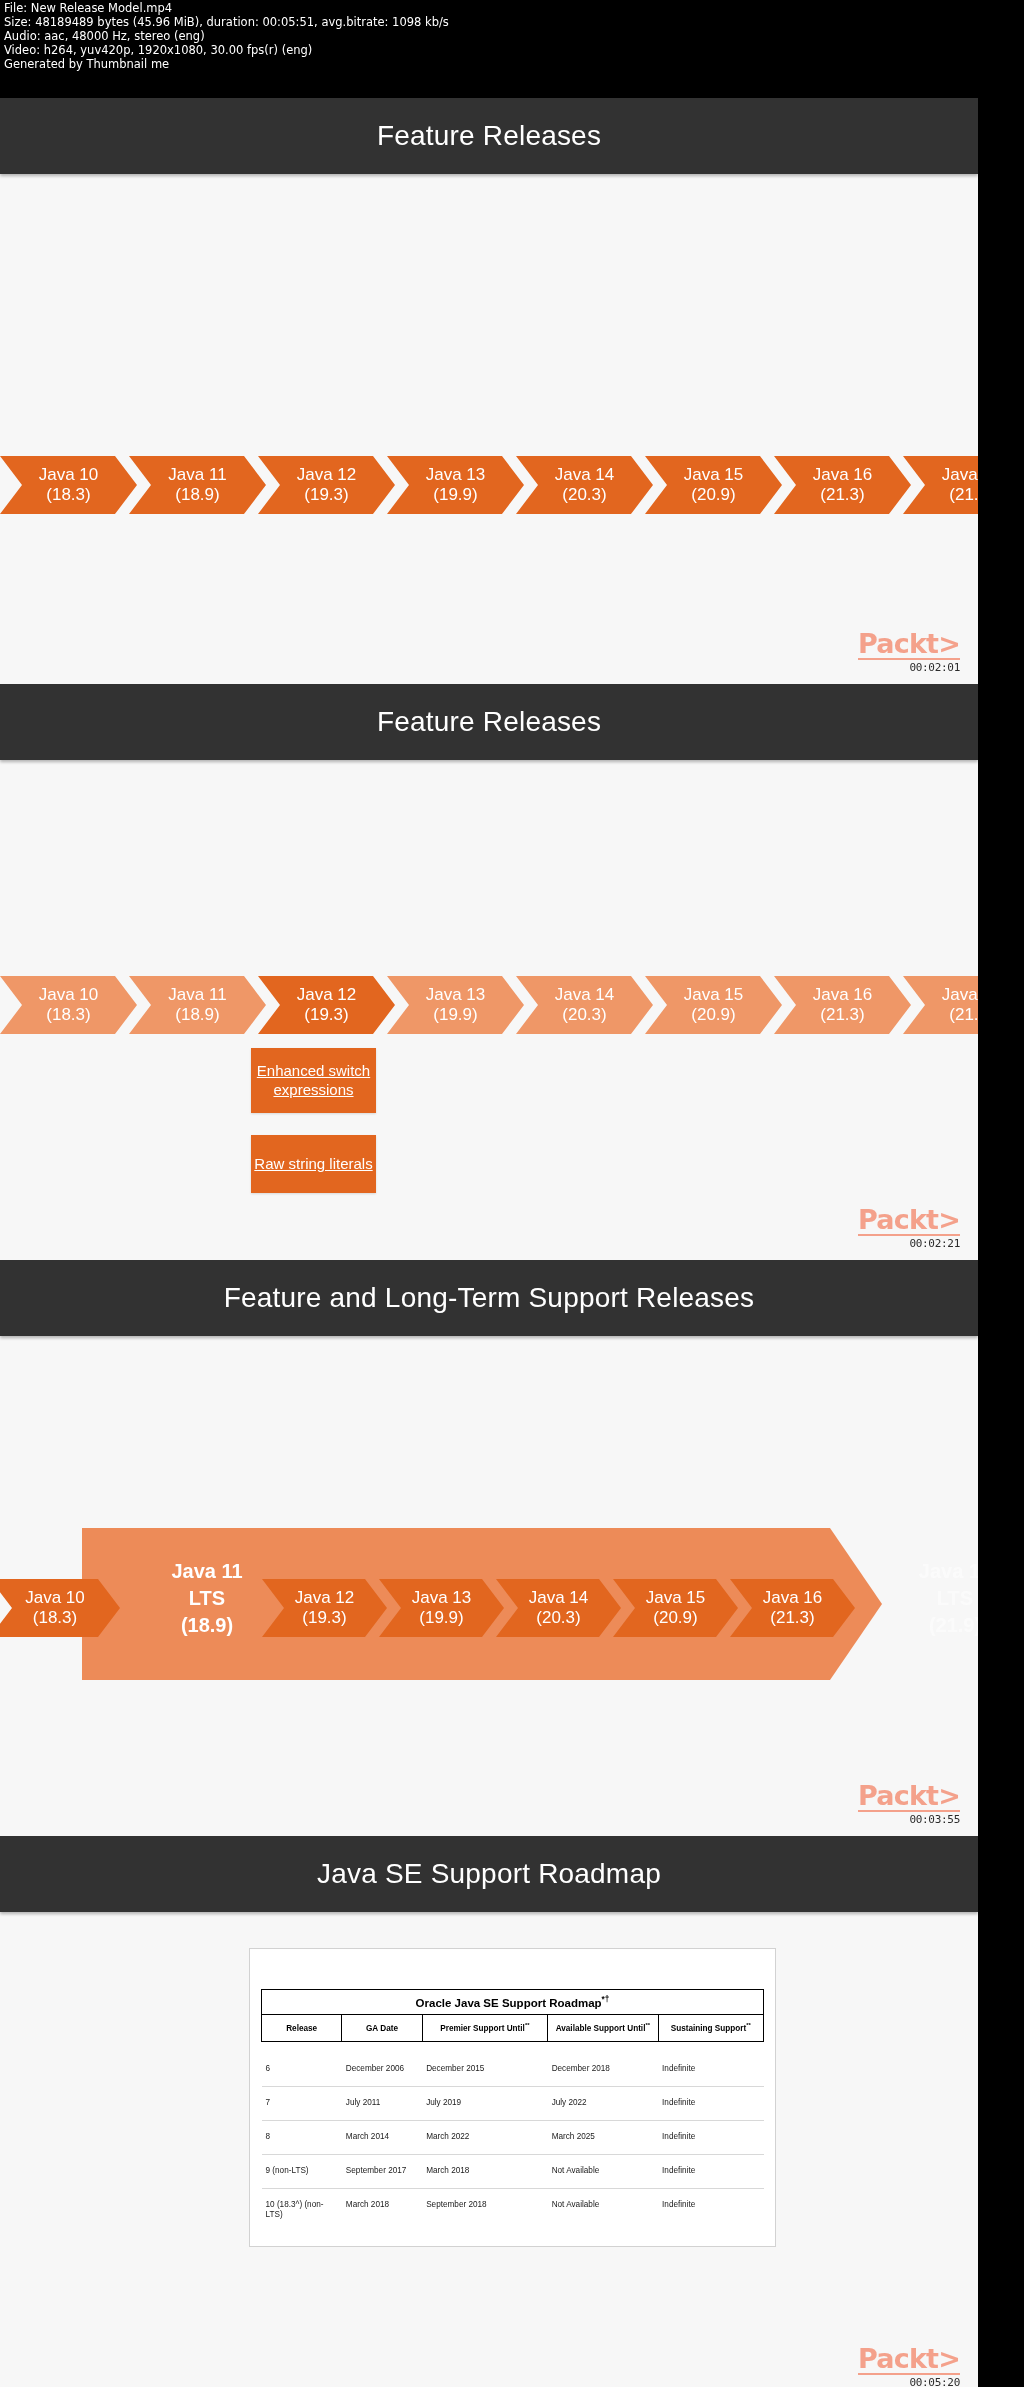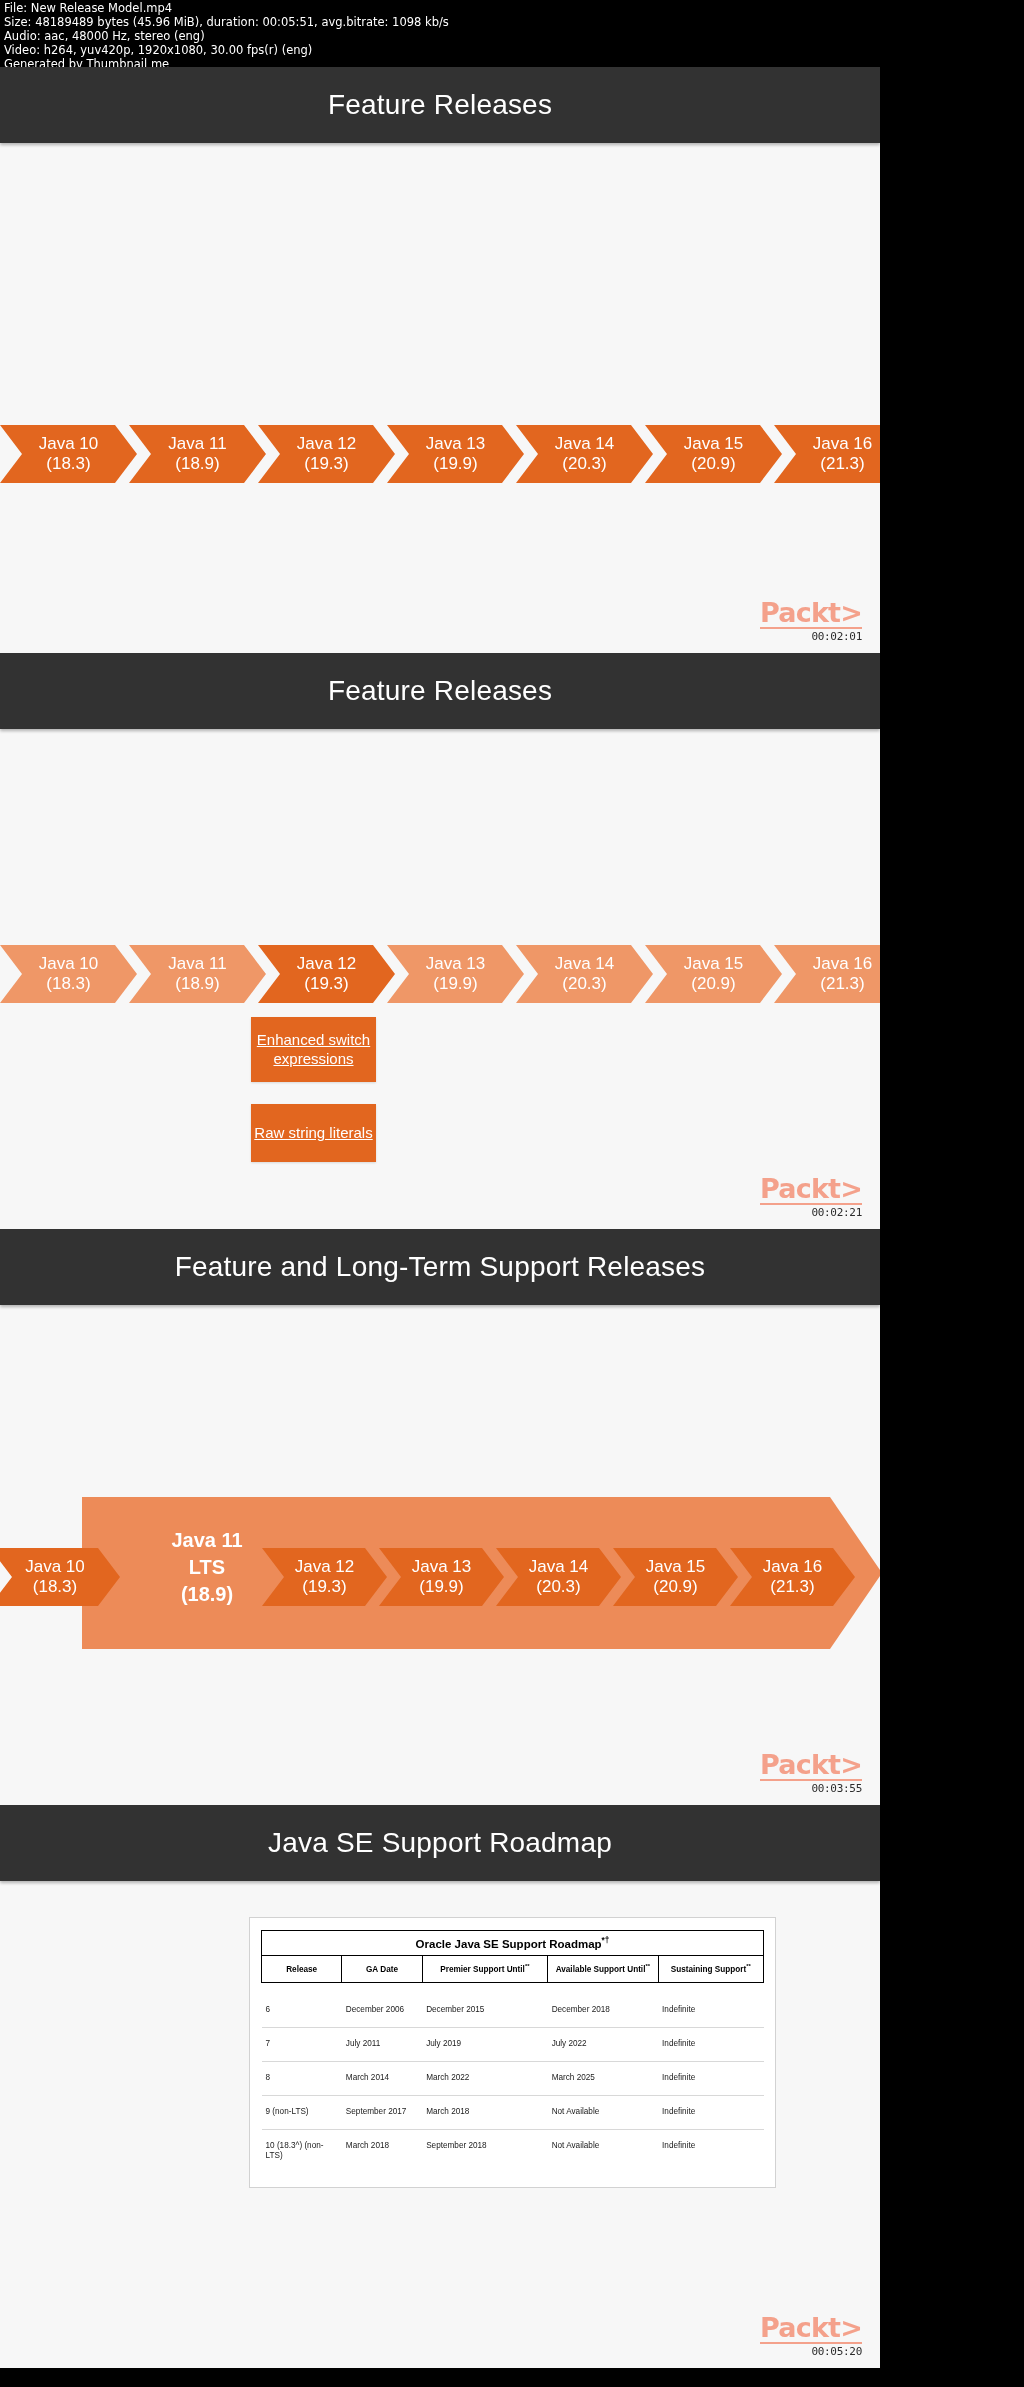--- a/index.html
+++ b/index.html
@@ -11,29 +11,29 @@
   body { width: 1024px; }
 
   
   .meta {
     background: #000;
     color: #ffffff;
     padding: 2px 4px 4px 4px;
     font-family: "DejaVu Sans", sans-serif;
     font-size: 11.5px;
     line-height: 1.21;
-    height: 67px;
+    height: 98px;
     overflow: hidden;
   }
   .meta div { white-space: nowrap; }
 
   
   .slide {
     position: relative;
-    width: 880px;
+    width: 978px;
     background: #f9a8d4;
     overflow: hidden;
   }
   .slide-title-bar {
     background: #323232;
     height: 76px;
     display: flex;
     align-items: center;
     justify-content: center;
     box-shadow: 0 2px 3px rgba(0,0,0,0.28);
@@ -161,20 +161,21 @@
     top: 36px;
     width: 527px;
     background: #ffffff;
     border: 1px solid #d2d2d2;
     padding: 12px 11px 14px 11px;
   }
   table.roadmap {
     width: 100%;
     border-collapse: collapse;
     font-family: "Liberation Sans", sans-serif;
+    margin-top: 28px;
   }
   table.roadmap .hdr-title td {
     border: 1.6px solid #000;
     text-align: center;
     font-weight: bold;
     font-size: 11.5px;
     padding: 5px 2px;
     color: #000;
   }
   table.roadmap .hdr-cols td {

